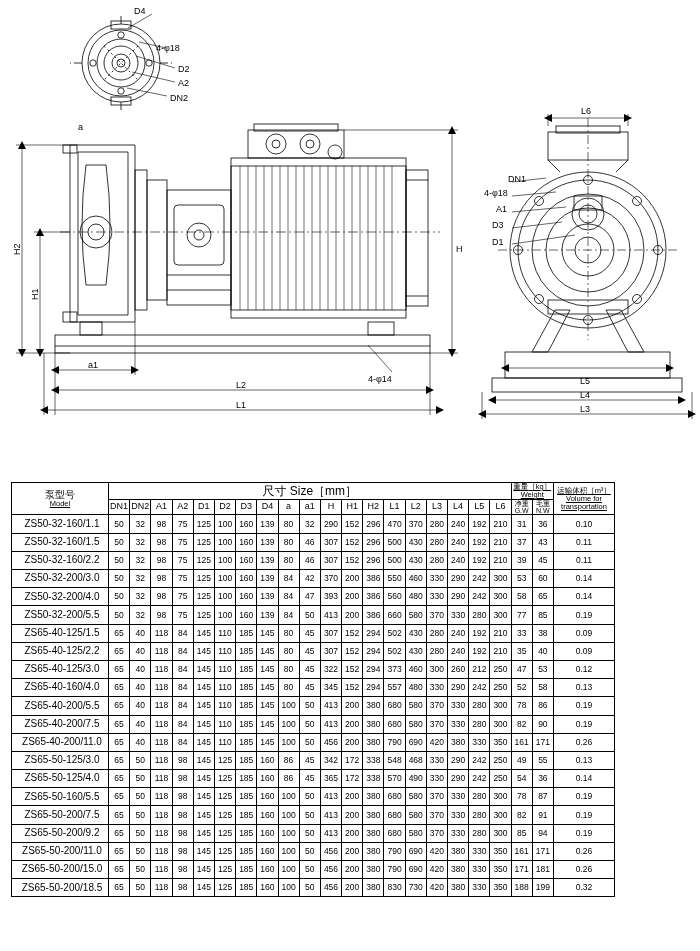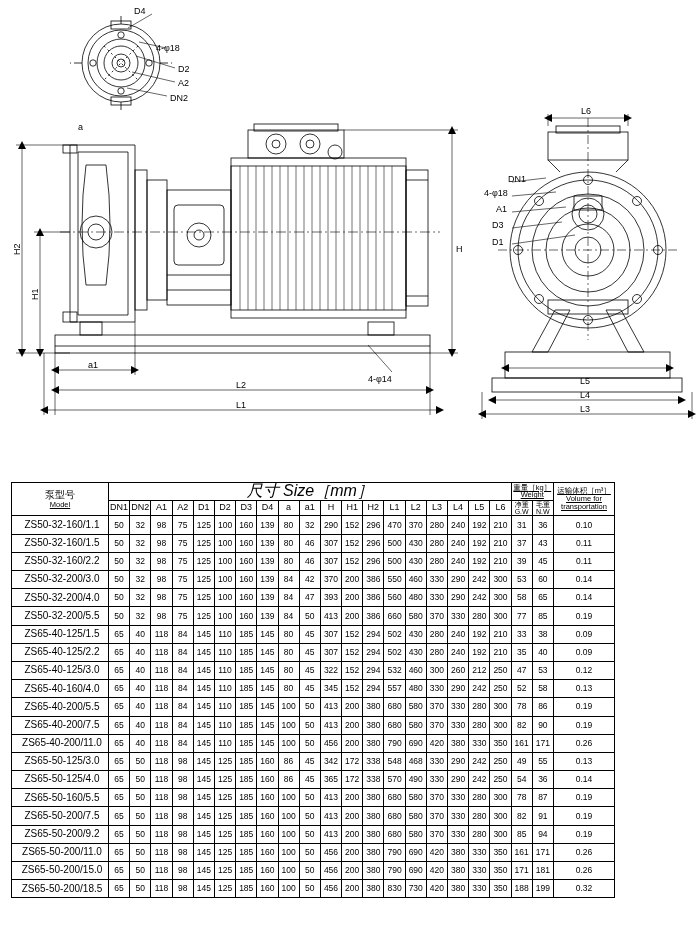--- a/index.html
+++ b/index.html
@@ -10,21 +10,21 @@
 
   
   .tablewrap{position:absolute;left:11px;top:482px;width:678px;}
   table{border-collapse:collapse;width:604px;table-layout:fixed;}
   td,th{border:1px solid #000;font-size:8.5px;text-align:center;padding:0;line-height:1.05;font-weight:normal;}
   th{font-size:9px;}
   tbody td{height:17.2px;}
   .modelcol{font-size:10px;text-align:center;padding-left:4px;}
   .hdr-model{font-size:10px;}
   .small{font-size:7px;}
-  .sz{font-size:16px;font-style:italic;}
+  .sz{font-size:12px;}
   .sub{font-size:7.5px;text-decoration:underline;}
   .wt{font-size:8.5px;}
 </style>
 </head>
 <body>
 
 <div class="drawing">
 <svg width="700" height="470" viewBox="0 0 700 470">
   <g fill="none" stroke="#000" stroke-width="0.8">
 
@@ -511,21 +511,21 @@
           <td>84</td>
           <td>145</td>
           <td>110</td>
           <td>185</td>
           <td>145</td>
           <td>80</td>
           <td>45</td>
           <td>322</td>
           <td>152</td>
           <td>294</td>
-          <td>532</td>
+          <td>373</td>
           <td>460</td>
           <td>300</td>
           <td>260</td>
           <td>212</td>
           <td>250</td>
           <td class="wt">47</td>
           <td class="wt">53</td>
           <td class="wt">0.12</td>
         </tr>
         <tr>

